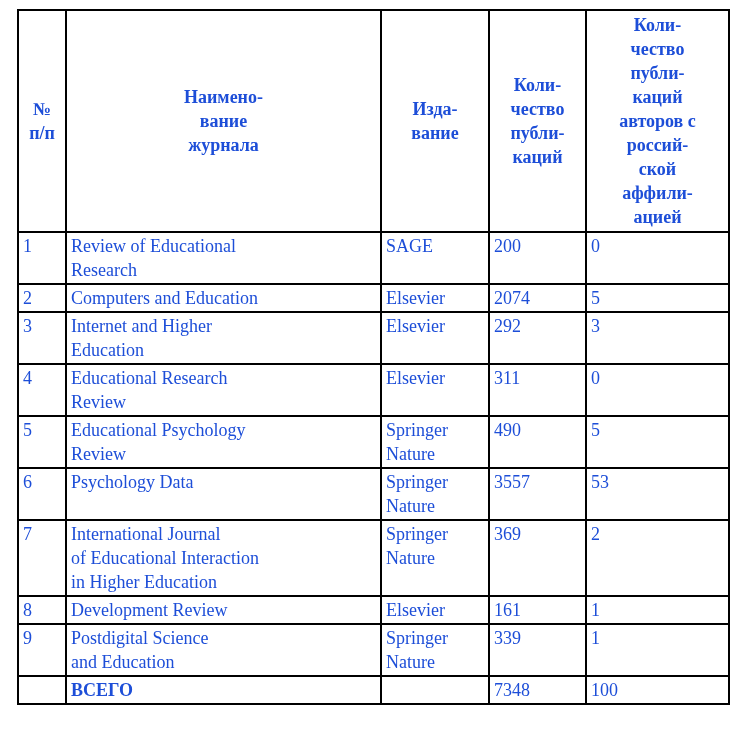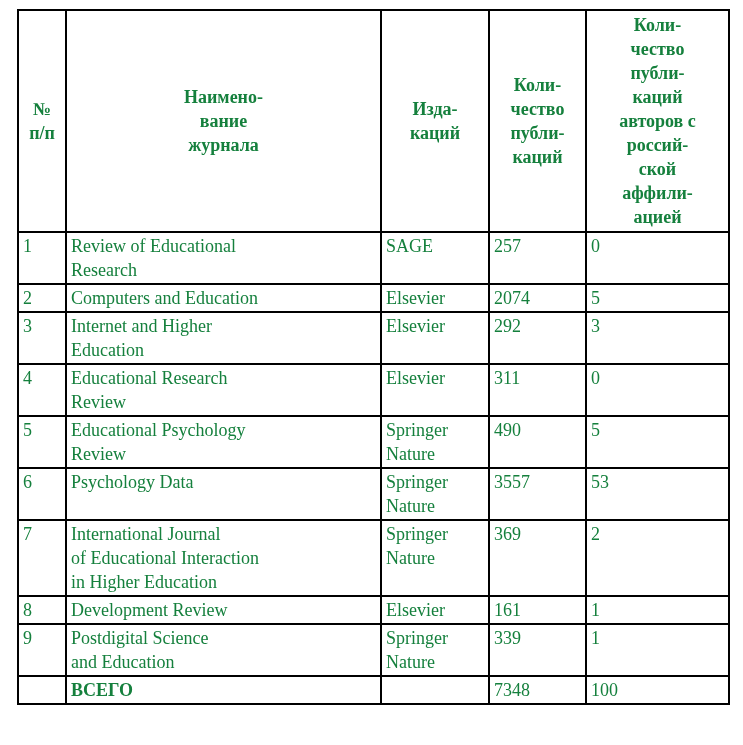--- a/index.html
+++ b/index.html
@@ -23,21 +23,21 @@
     table-layout: fixed;
   }
   table.journals th,
   table.journals td {
     border: 2px solid #000000;
     font-size: 18px;
     line-height: 24px;
     white-space: pre-line;
     overflow: hidden;
     padding: 0 4px;
-    color: #15803d;
+    color: #1d4ed8;
   }
   table.journals th {
     font-weight: bold;
     text-align: center;
     vertical-align: middle;
     padding: 2px 2px;
   }
   table.journals td {
     vertical-align: top;
     text-align: left;
@@ -72,21 +72,21 @@
       <col class="w-ru">
   </colgroup>
   <thead>
     <tr>
       <th>№
 п/п</th>
       <th>Наимено-
 вание
 журнала</th>
       <th>Изда-
-каций</th>
+вание</th>
       <th>Коли-
 чество
 публи-
 каций</th>
       <th>Коли-
 чество
 публи-
 каций
 авторов с
 россий-
@@ -94,21 +94,21 @@
 аффили-
 ацией</th>
     </tr>
   </thead>
   <tbody>
     <tr>
       <td class="c-num">1</td>
       <td class="c-name">Review of Educational
 Research</td>
       <td class="c-pub">SAGE</td>
-      <td class="c-count">257</td>
+      <td class="c-count">200</td>
       <td class="c-ru">0</td>
     </tr>
     <tr>
       <td class="c-num">2</td>
       <td class="c-name">Computers and Education</td>
       <td class="c-pub">Elsevier</td>
       <td class="c-count">2074</td>
       <td class="c-ru">5</td>
     </tr>
     <tr>

